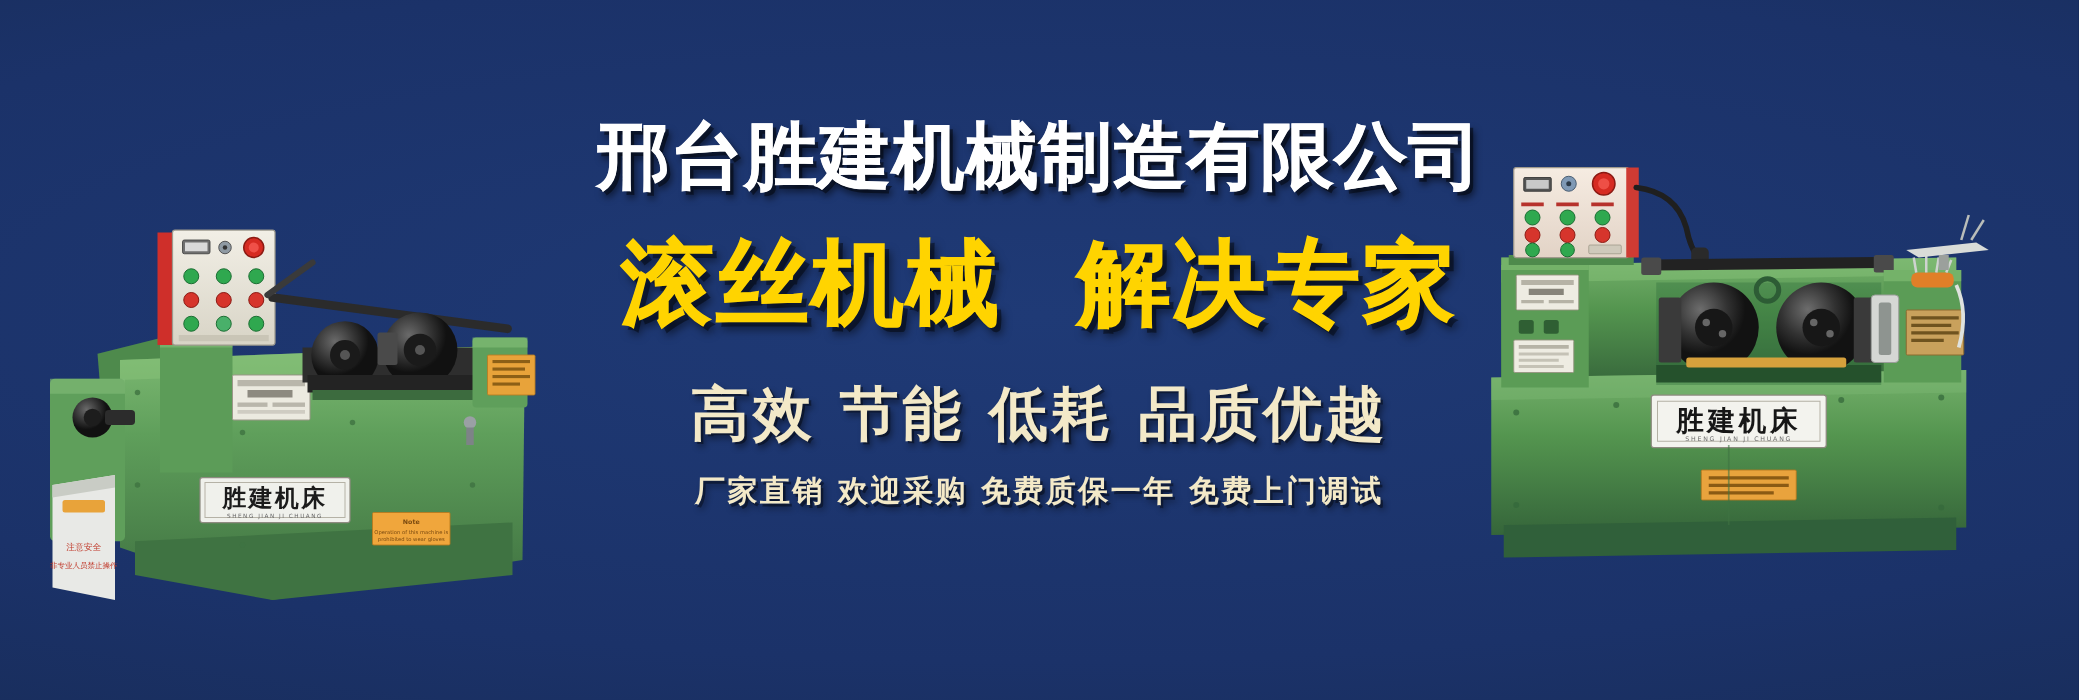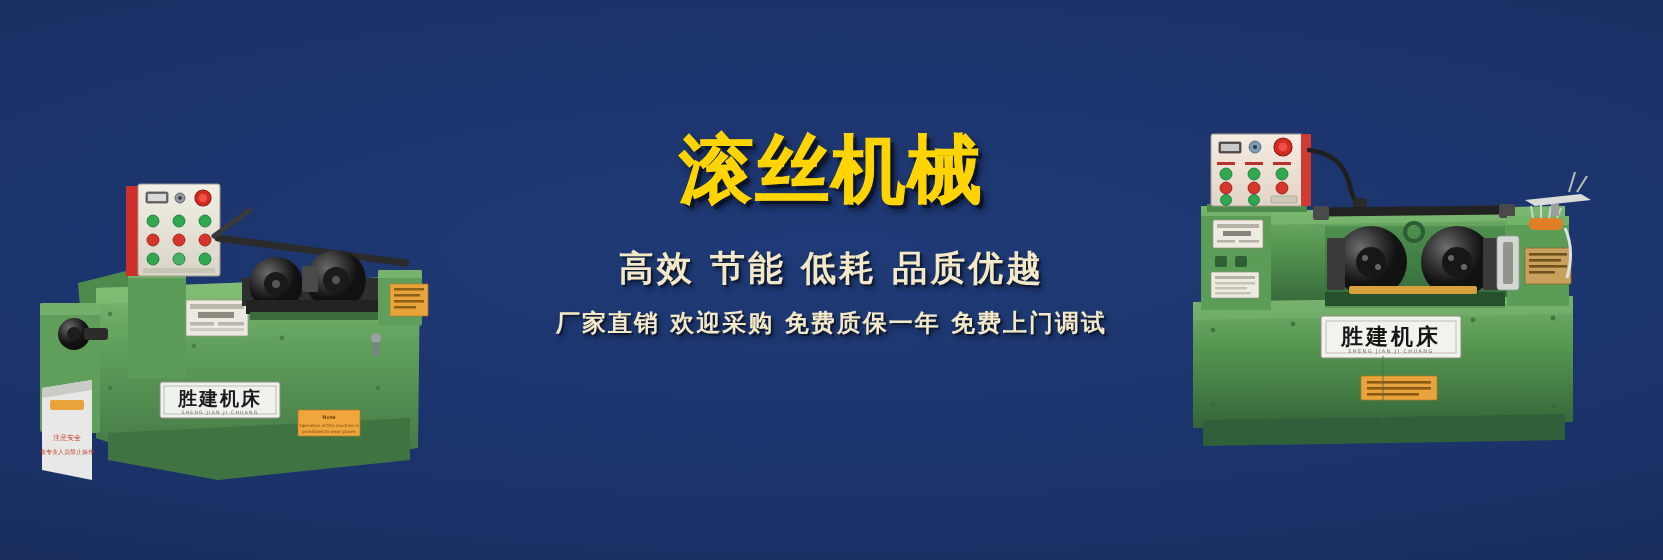--- a/index.html
+++ b/index.html
@@ -72,21 +72,21 @@
   .sub-line{
     font-family:"DejaVu Serif","Liberation Serif",serif;
     font-weight:bold;
     color:#f3e9c8;
     line-height:1;
     white-space:nowrap;
     text-shadow:
       2px 2px 0 rgba(0,0,0,.38),
       3px 4px 5px rgba(0,0,0,.45);
   }
-  .sub-line.first{ margin-top:44px; font-size:35px; letter-spacing:3px; }
+  .sub-line.first{ margin-top:44px; font-size:47px; letter-spacing:3px; }
   .sub-line.second{ margin-top:26px; font-size:24px; letter-spacing:2px; }
 
   
   .machine{
     position:absolute;
     z-index:10;
   }
   .machine.left{  left:18px;  top:88px;  width:430px; height:400px; }
   .machine.right{ right:10px; top:120px; width:480px; height:340px; }
   .machine svg{ width:100%; height:100%; display:block; }
@@ -381,23 +381,25 @@
         <circle cx="120" cy="204" r="2.4"></circle>
           <circle cx="300" cy="200" r="2.4"></circle>
         <circle cx="380" cy="198" r="2.4"></circle>
           <circle cx="380" cy="286" r="2.4"></circle>
       </g>
     </svg>
   </div>
 
   <div class="text-stack">
 
+    <div class="company-title">邢台胜建机械制造有限公司</div>
 
     <div class="headline-row">
       <span class="headline">滚丝机械</span>
+      <span class="headline">解决专家</span>
     </div>
 
     <div class="sub-line first">高效  节能  低耗  品质优越</div>
 
     <div class="sub-line second">厂家直销  欢迎采购  免费质保一年  免费上门调试</div>
   </div>
 
 </div>
 
 </body></html>

